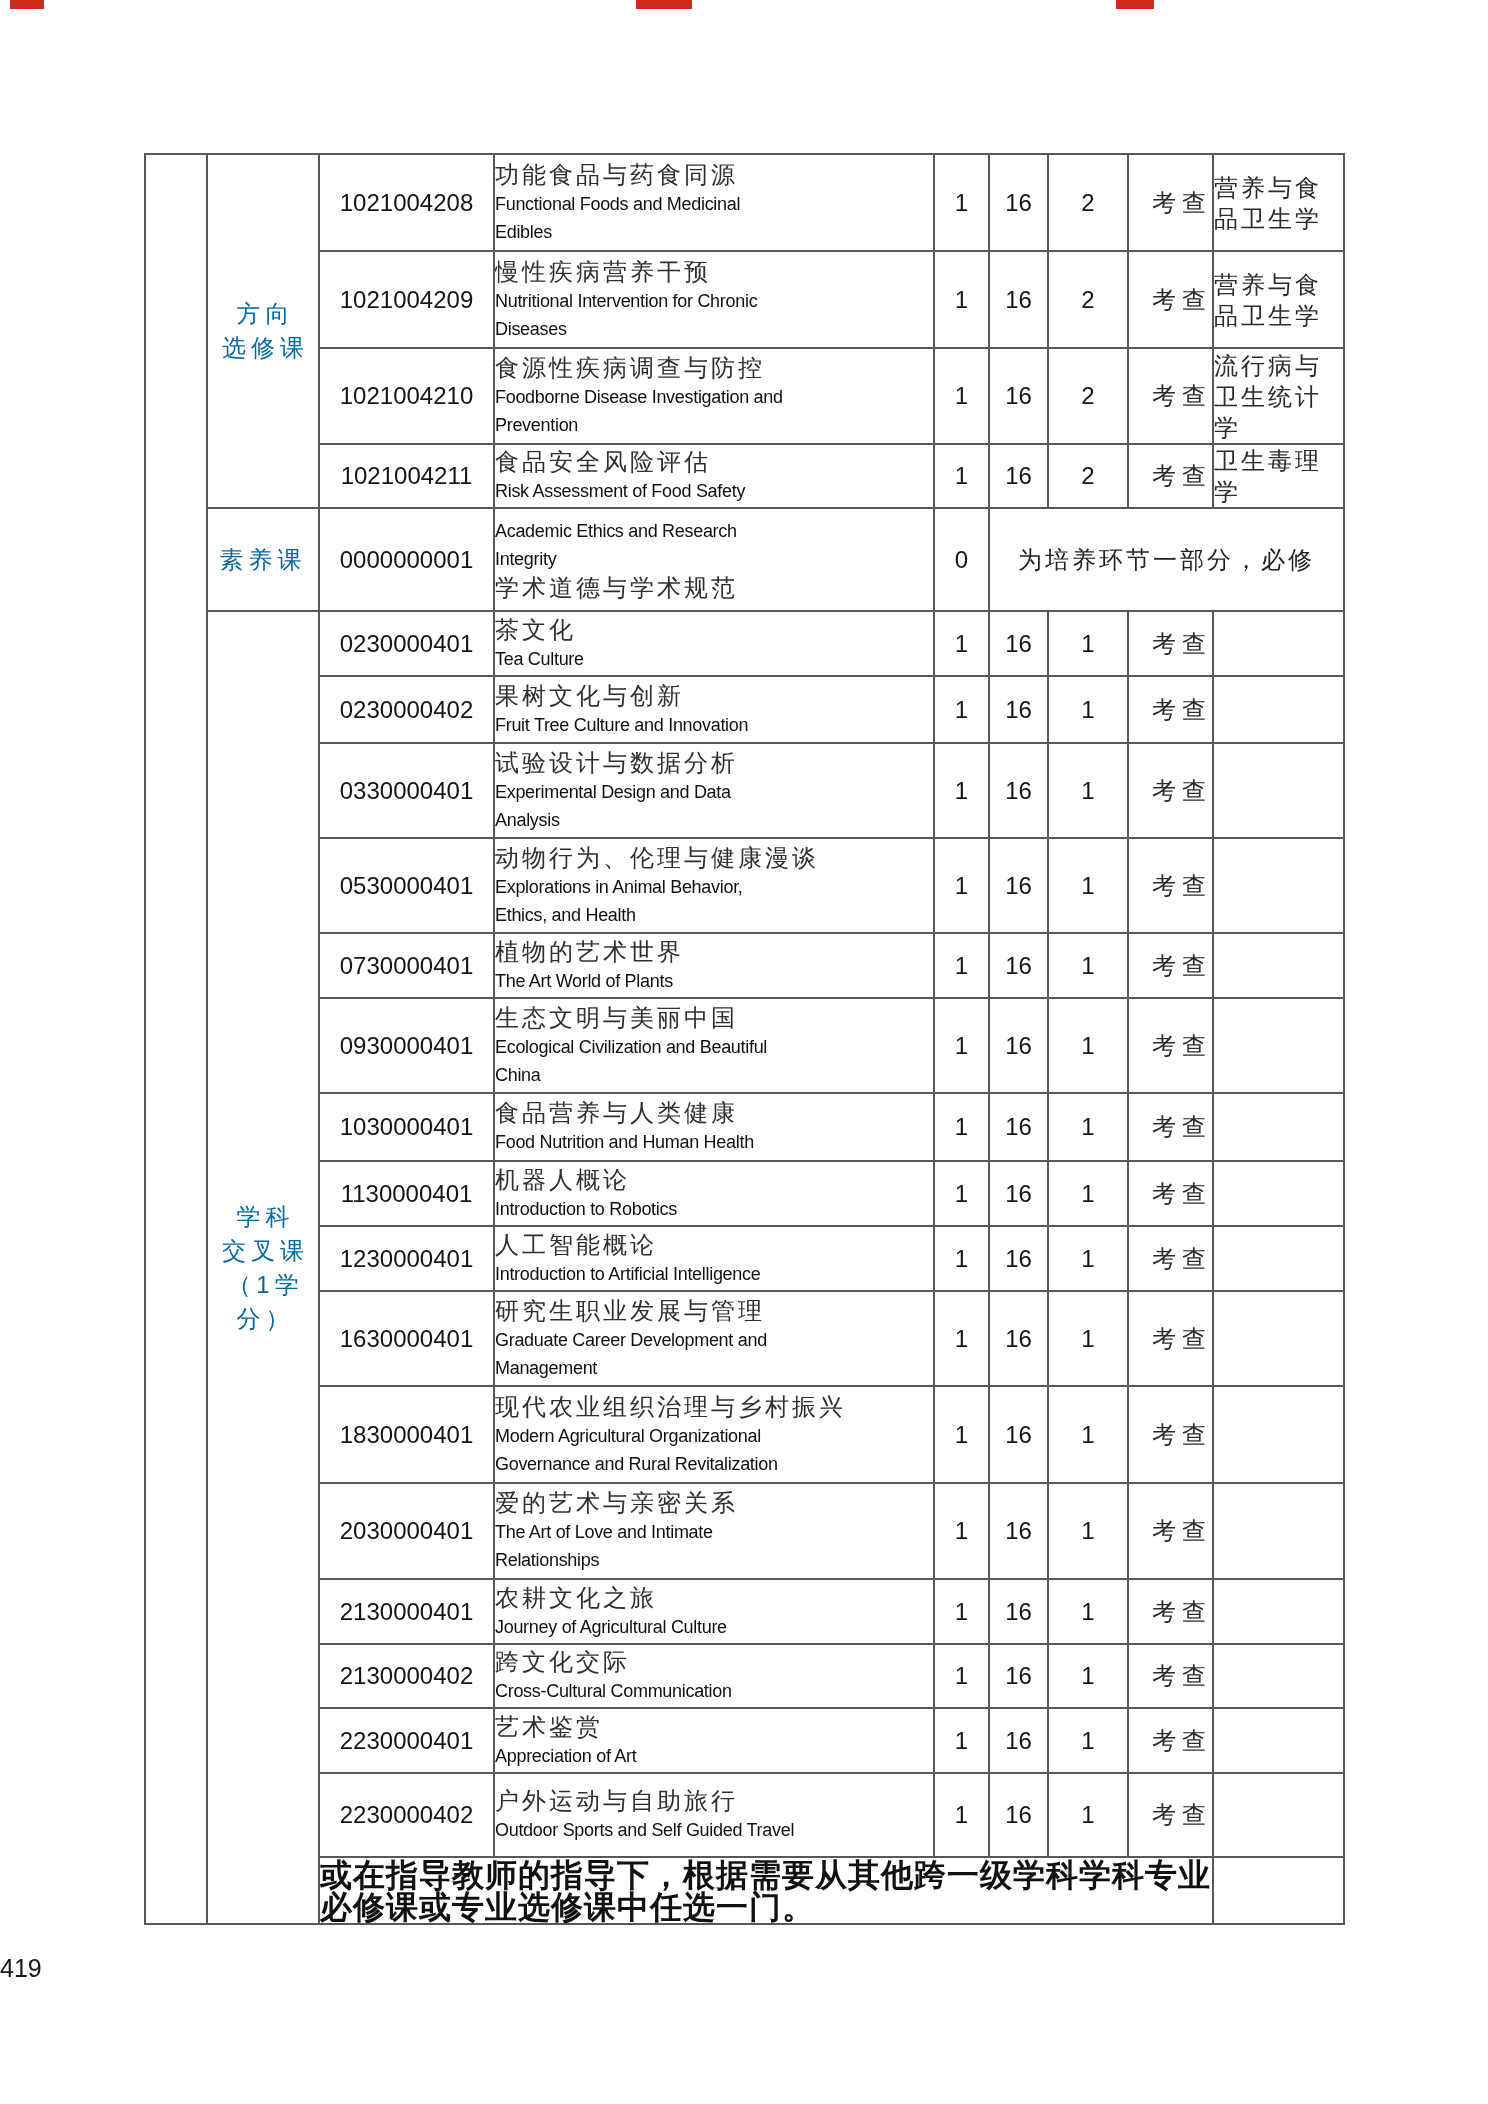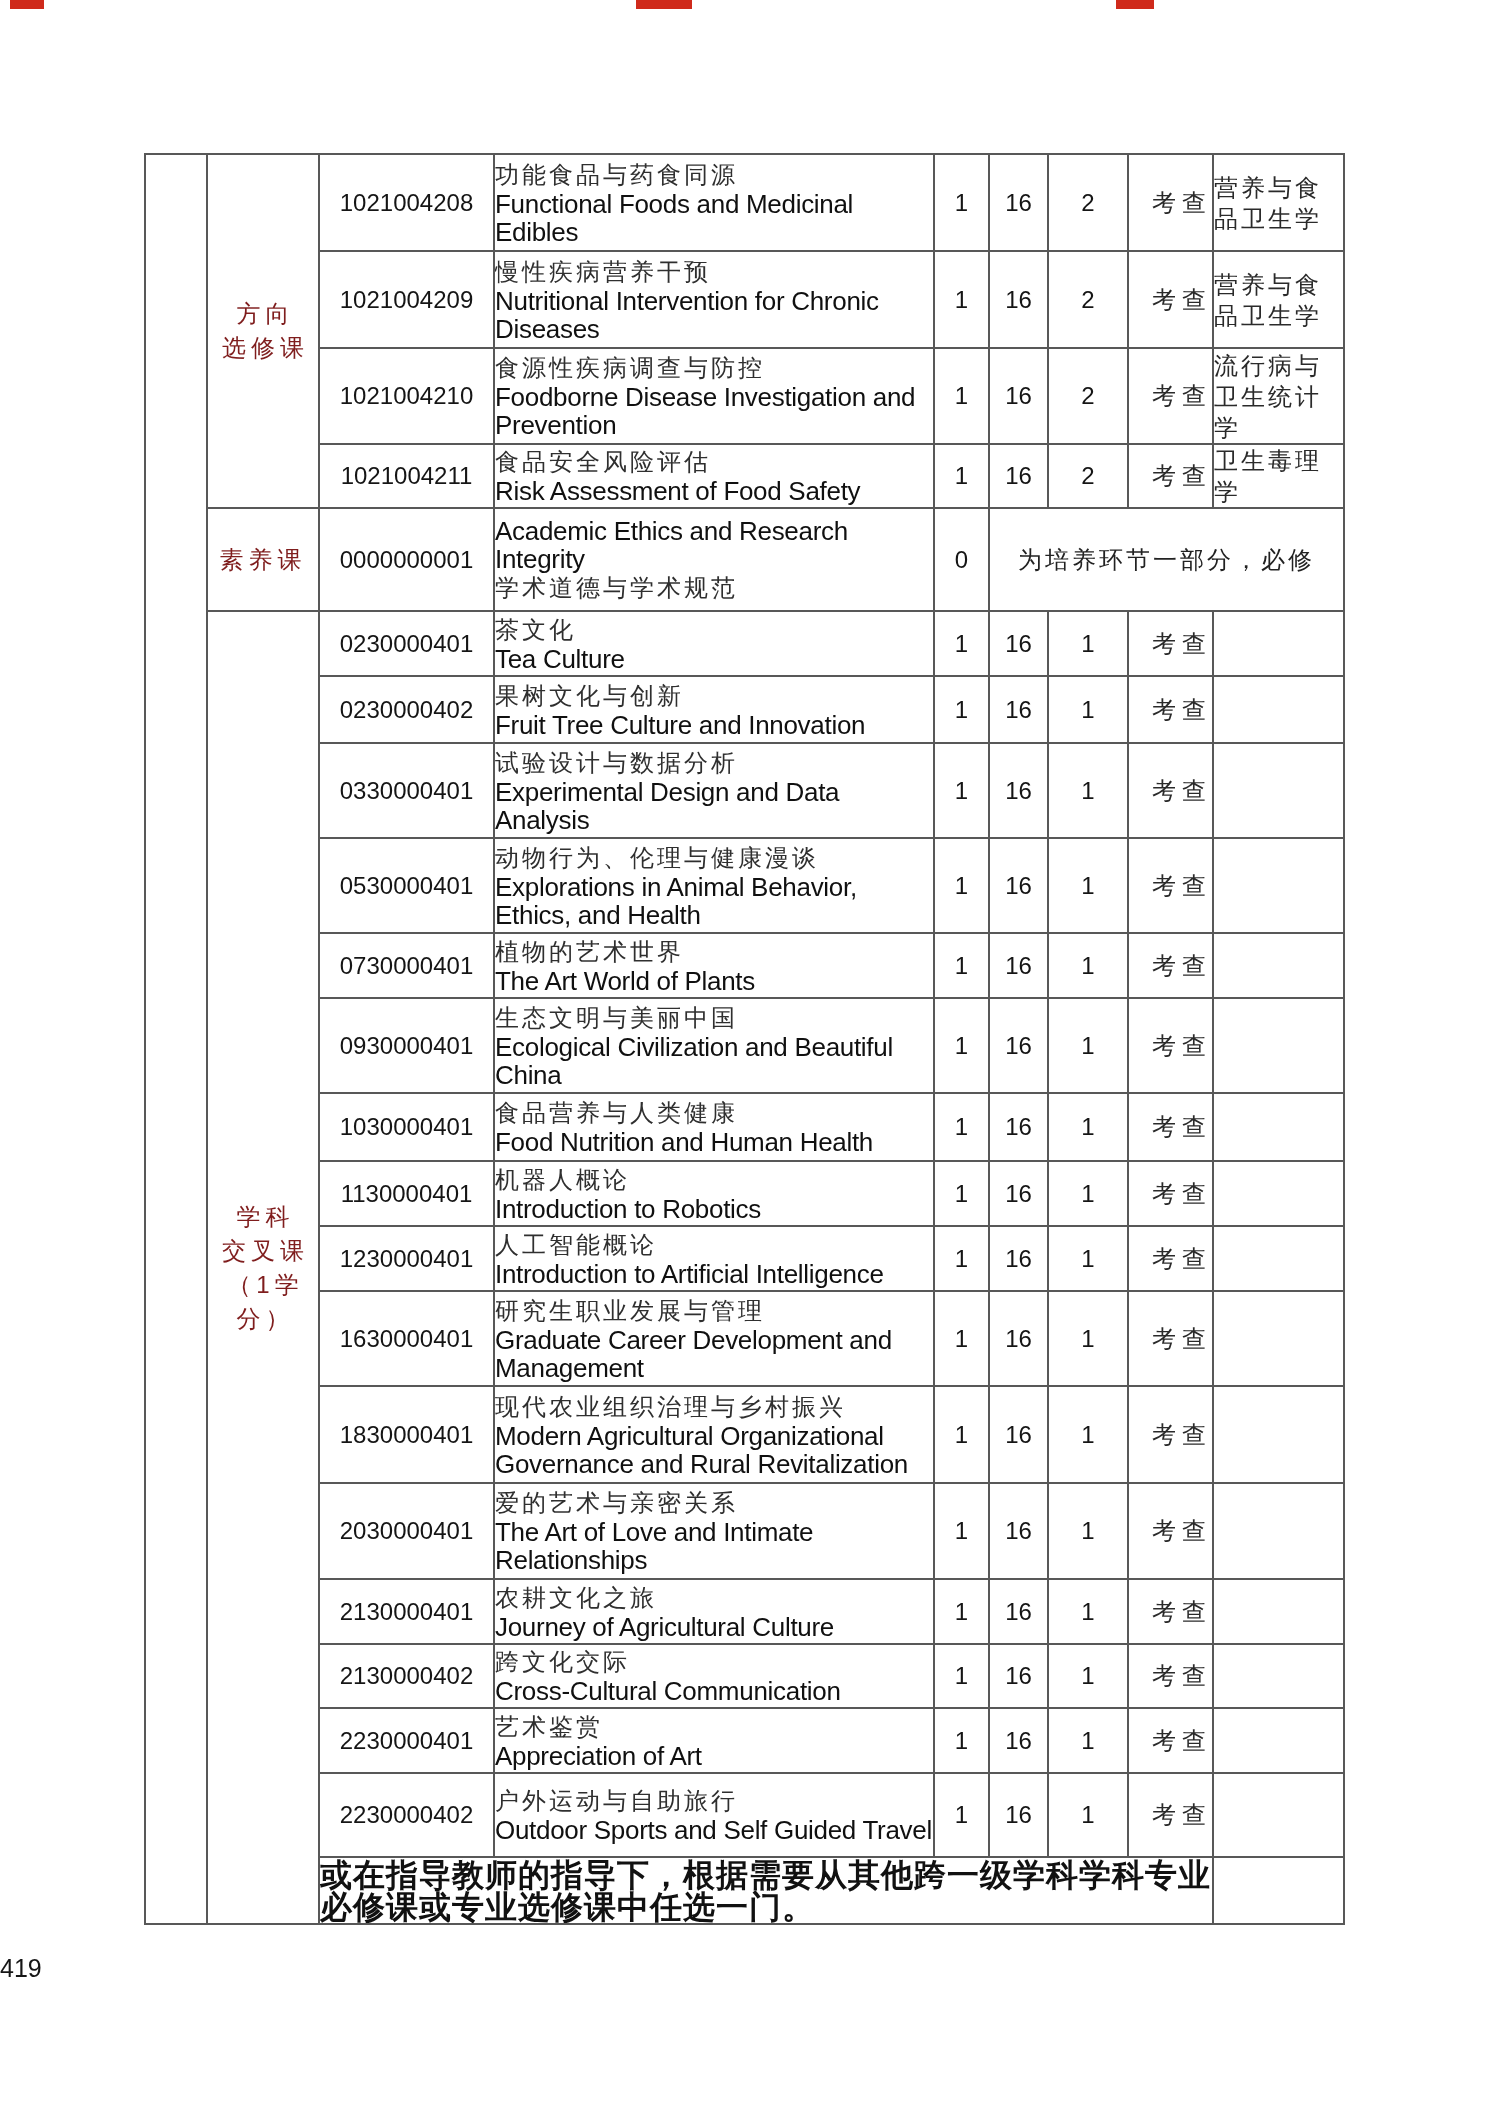--- a/index.html
+++ b/index.html
@@ -14,29 +14,29 @@
     border-collapse:collapse;table-layout:fixed;width:1199px;
   }
   table.cur td{
     border:2px solid #585858;
     vertical-align:middle;
     padding:0;
     overflow:hidden;
   }
   td.colA{background:#fff;}
   td.cat{
-    text-align:center;font-size:24px;letter-spacing:5px;line-height:34px;color:#7f1d1d;border-radius:6px;
+    text-align:center;font-size:24px;letter-spacing:5px;line-height:34px;color:#0369a1;border-radius:6px;
   }
   td.cat div{text-indent:5px;letter-spacing:5px;}
   td.code{
     text-align:center;font-size:24px;color:#151515;
   }
   td.name{padding:3px 4px 3px 12px;text-align:left;}
   td.name .cn{font-size:24px;letter-spacing:3px;line-height:30px;color:#2f2f2f;}
-  td.name .en{font-size:26px;letter-spacing:-0.3px;line-height:28px;color:#101010;}
+  td.name .en{font-size:18px;letter-spacing:-0.3px;line-height:28px;color:#101010;}
   td.num{text-align:center;font-size:24px;color:#151515;}
   td.assess{text-align:right;font-size:24px;letter-spacing:6px;text-indent:6px;color:#2a2a2a;}
   td.dept{
     font-size:24px;letter-spacing:3px;line-height:31px;color:#2a2a2a;
     padding:2px 4px 2px 10px;text-align:left;
   }
   td.merged-note{
     text-align:center;font-size:24px;letter-spacing:3px;color:#222;
   }
   td.footnote{

